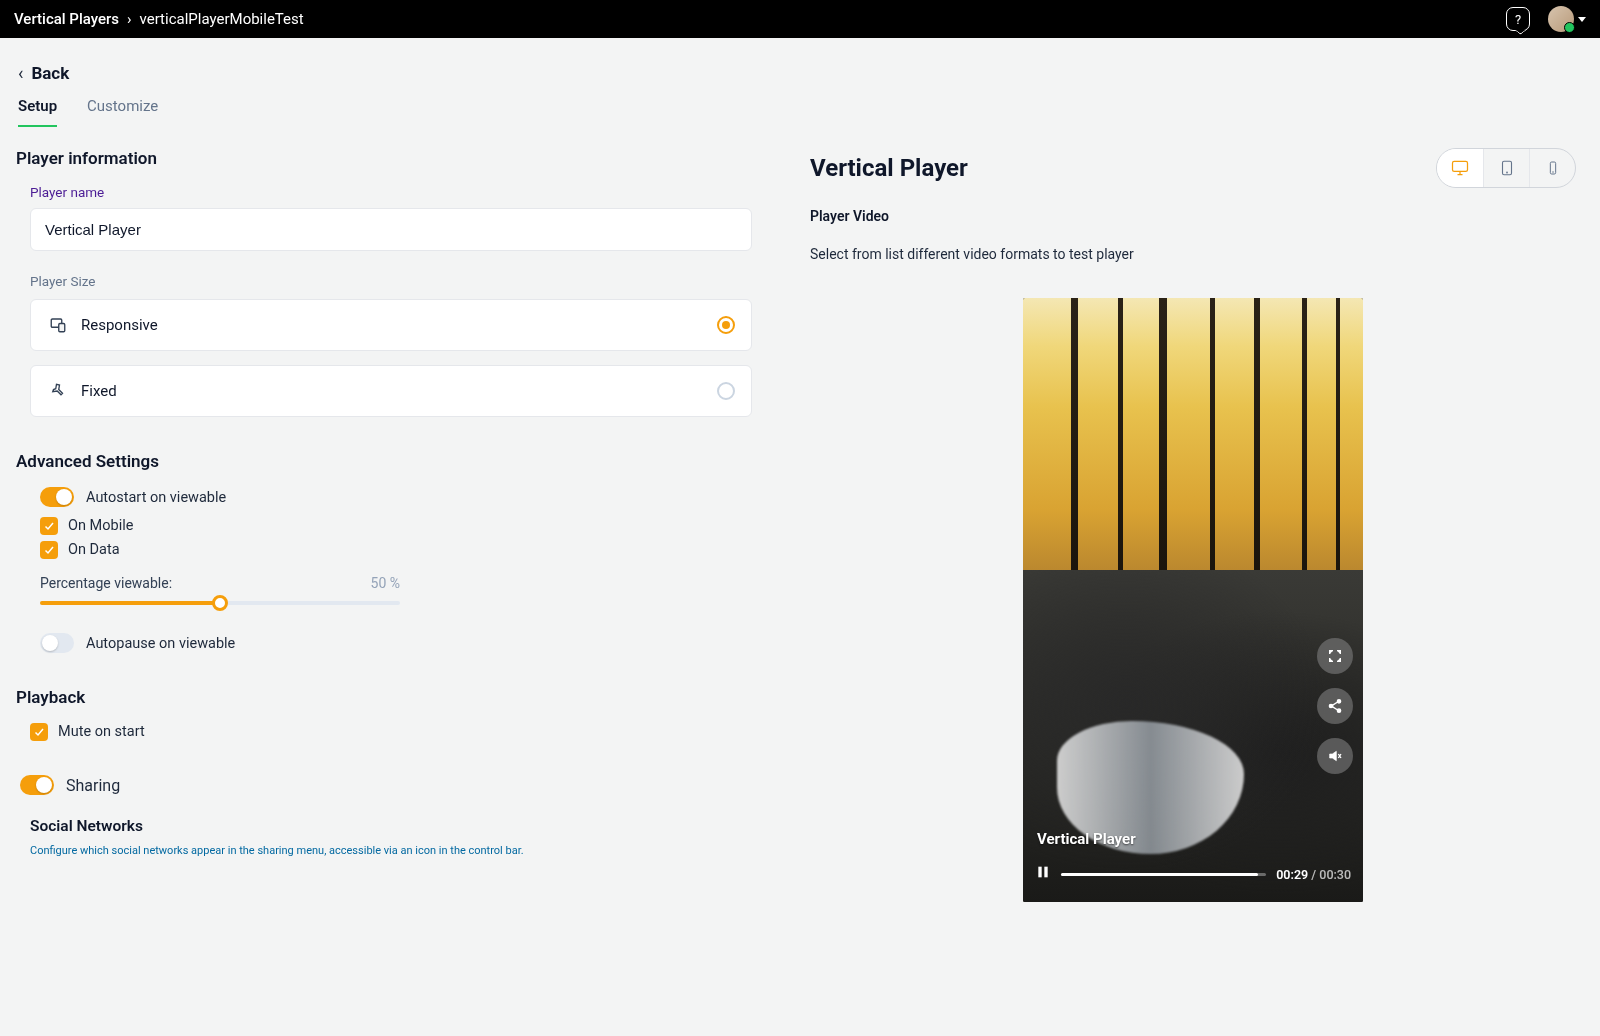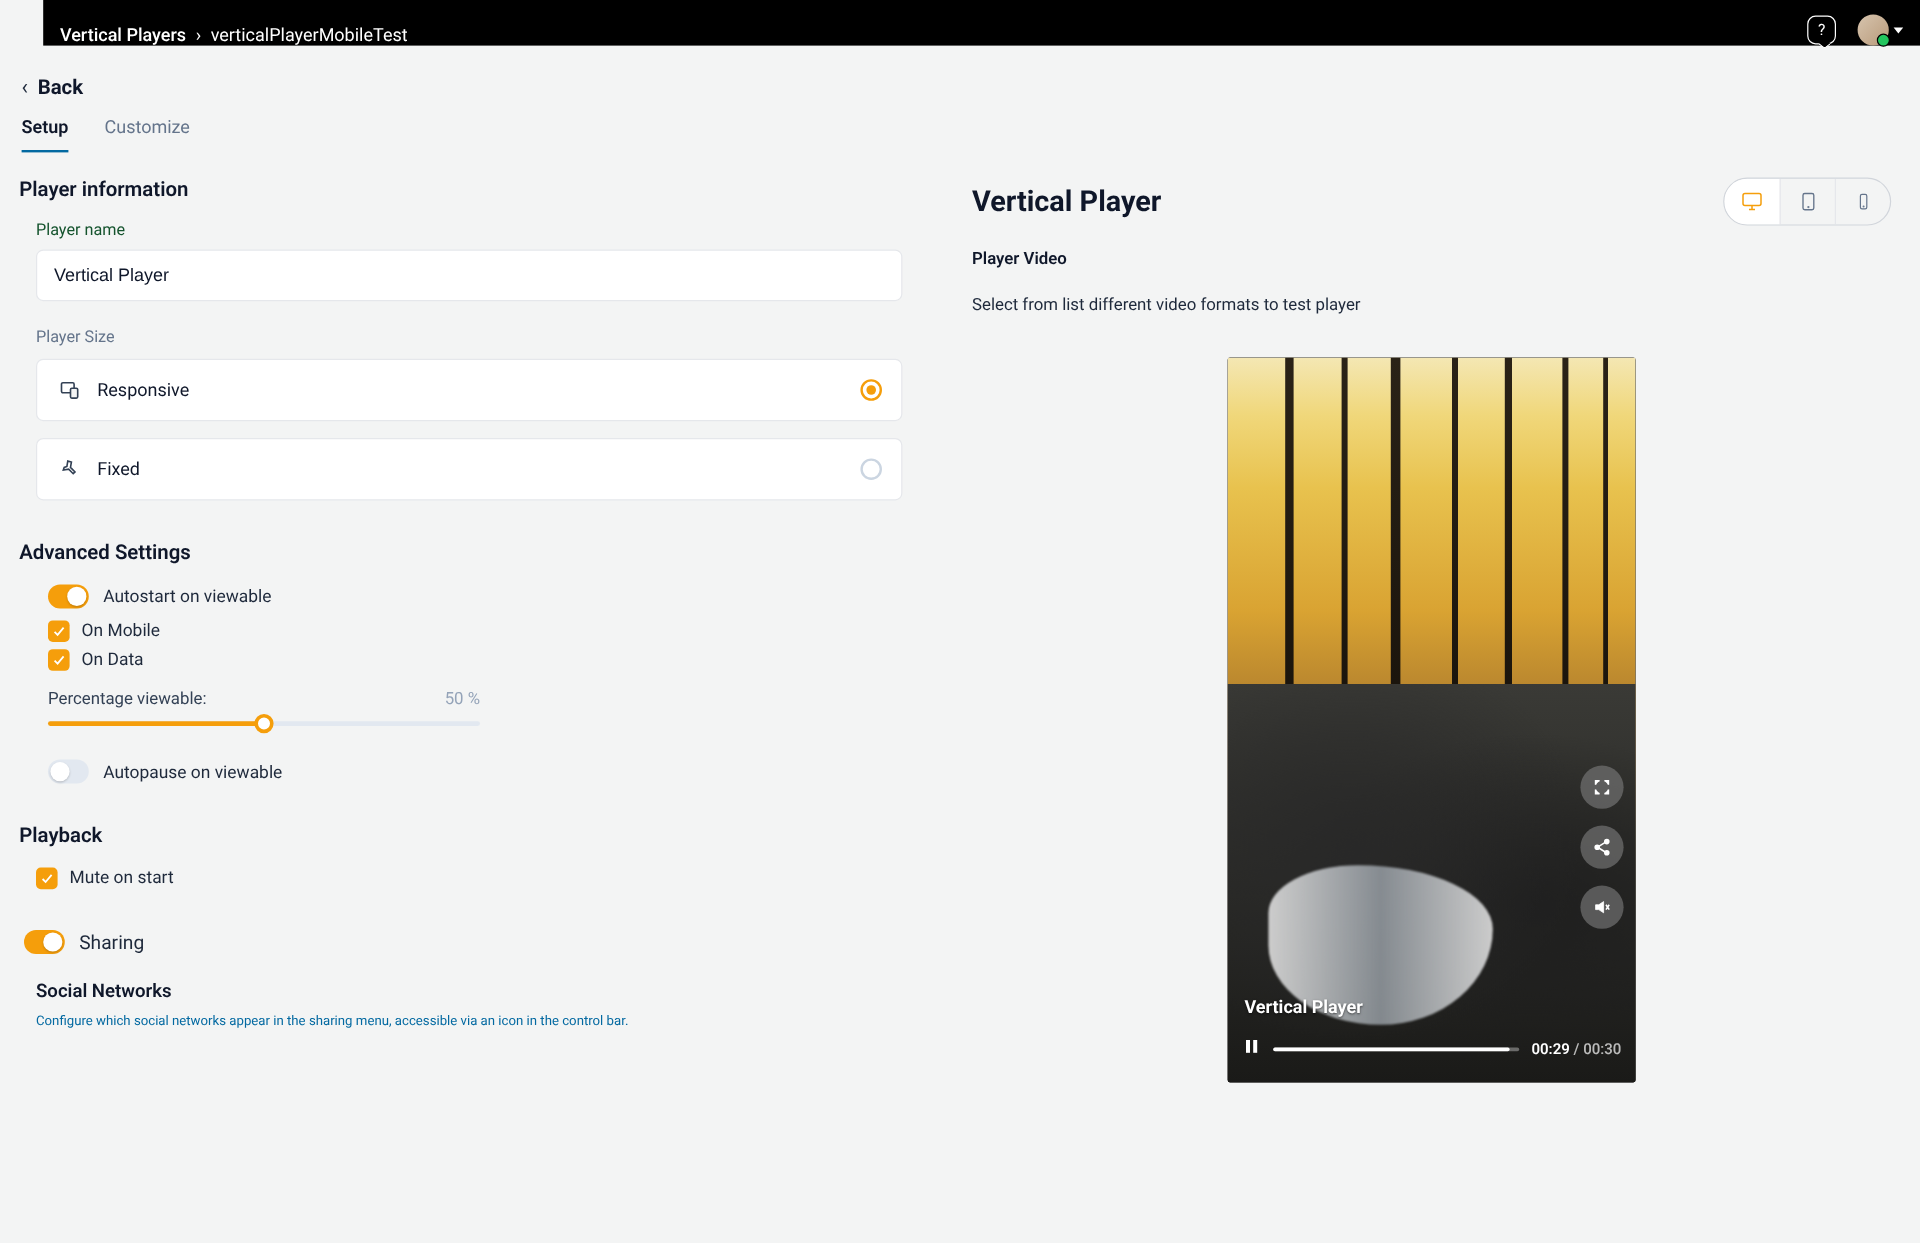--- a/index.html
+++ b/index.html
@@ -1,48 +1,48 @@
 <!DOCTYPE html>
 <html><head>
 <meta charset="utf-8">
 <style>
   * { box-sizing: border-box; margin: 0; padding: 0; }
   html, body { font-family: -apple-system, BlinkMacSystemFont, "Segoe UI", Roboto, sans-serif; background:#f3f4f4; color:#0f172a; }
   body { width:1600px; height:1036px; overflow:hidden; }
 
   
-  .topbar { background:#000; color:#fff; height:38px; display:flex; align-items:flex-end; padding:0 14px; font-size:15px; justify-content:space-between;margin-left:36px;}
+  .topbar { background:#000; color:#fff; height:38px; display:flex; align-items:center; padding:0 14px; font-size:15px; justify-content:space-between;}
   .crumbs { display:flex; align-items:center; gap:8px;}
   .crumbs .sep { color:#fff;}
   .crumbs a { color:#fff; text-decoration:none; font-weight:500;}
   .topright { display:flex; align-items:center; gap:18px;}
   .help-icon { width:24px; height:24px; border:1.6px solid #fff; border-radius:7px; display:flex; align-items:center; justify-content:center; font-size:13px; color:#fff; position:relative;}
   .help-icon::after { content:""; position:absolute; width:6px; height:6px; background:#000; border:1.6px solid #fff; border-top:none; border-left:none; bottom:-4px; right:5px; transform:rotate(45deg) skew(-8deg,-8deg); border-radius:0 0 2px 0;}
   .avatar-wrap { display:flex; align-items:center; gap:4px;}
   .avatar { width:26px; height:26px; border-radius:50%; background:linear-gradient(135deg,#d7c4ae 0%, #b89a7a 100%); position:relative;}
   .avatar::after { content:""; position:absolute; right:-1px; bottom:-1px; width:9px; height:9px; background:#22c55e; border-radius:50%; border:1.5px solid #000;}
   .caret { width:0; height:0; border-left:4px solid transparent; border-right:4px solid transparent; border-top:5px solid #fff;}
 
   
   .page { padding:18px 16px 0 16px; }
   .backrow { display:flex; align-items:center; gap:8px; padding:6px 0 14px 2px;}
   .back-chevron { font-size:18px; color:#1e293b;}
   .back-label { font-weight:700; font-size:17px;}
 
   .tabs { display:flex; gap:30px; border-bottom:1px solid transparent; padding-left:2px; margin-bottom:20px;}
   .tab { font-size:15px; color:#64748b; padding-bottom:10px; cursor:pointer;}
-  .tab.active { color:#0f172a; font-weight:600; border-bottom:2px solid #0369a1;}
+  .tab.active { color:#0f172a; font-weight:600; border-bottom:2px solid #22c55e;}
 
   .columns { display:flex; gap:36px; align-items:flex-start;}
   .left { width:750px; flex:0 0 750px;}
   .right { flex:1; min-width:660px;}
 
   h2.section { font-size:17px; font-weight:600; margin:0 0 16px 0; color:#0f172a;}
   .sublabel { font-size:13.5px; color:#64748b; margin:12px 0 10px 14px;}
-  .field-label { font-size:13.5px; color:#14532d; margin:6px 0 8px 14px;}
+  .field-label { font-size:13.5px; color:#4c1d95; margin:6px 0 8px 14px;}
 
   .text-input { width:calc(100% - 28px); margin-left:14px; background:#fff; border:1px solid #e5e7eb; border-radius:6px; padding:12px 14px; font-size:15px; color:#0f172a;}
 
   .radio-card { width:calc(100% - 28px); margin-left:14px; background:#fff; border:1px solid #e5e7eb; border-radius:6px; padding:16px 18px; display:flex; align-items:center; gap:14px; margin-bottom:14px; cursor:pointer; position:relative;}
   .radio-card .rlabel { font-size:15px; color:#0f172a;}
   .radio-dot { position:absolute; right:16px; width:18px; height:18px; border-radius:50%; border:2px solid #cbd5e1;}
   .radio-dot.checked { border-color:#f59e0b;}
   .radio-dot.checked::after { content:""; position:absolute; inset:3px; border-radius:50%; background:#f59e0b;}
   .small-icon { width:18px; height:18px; display:inline-flex; align-items:center; justify-content:center; color:#334155;}
 

